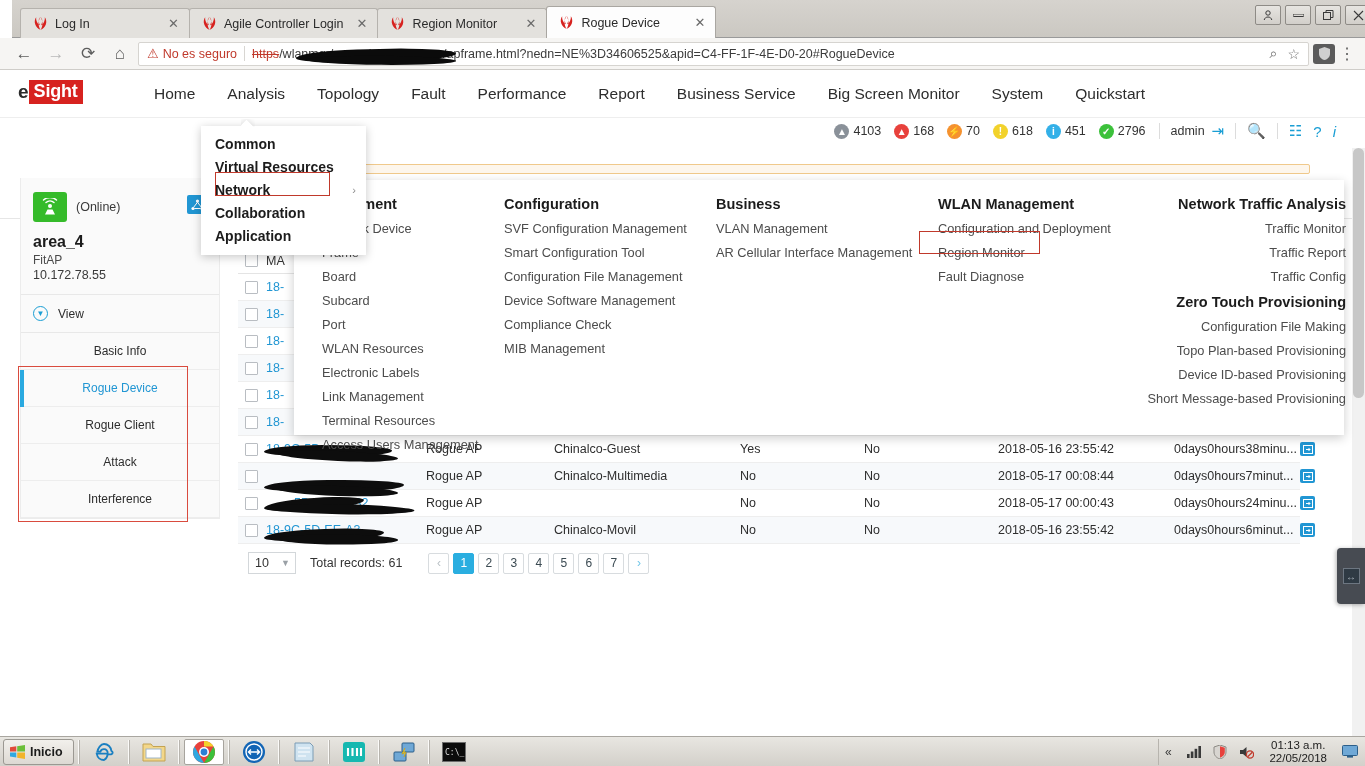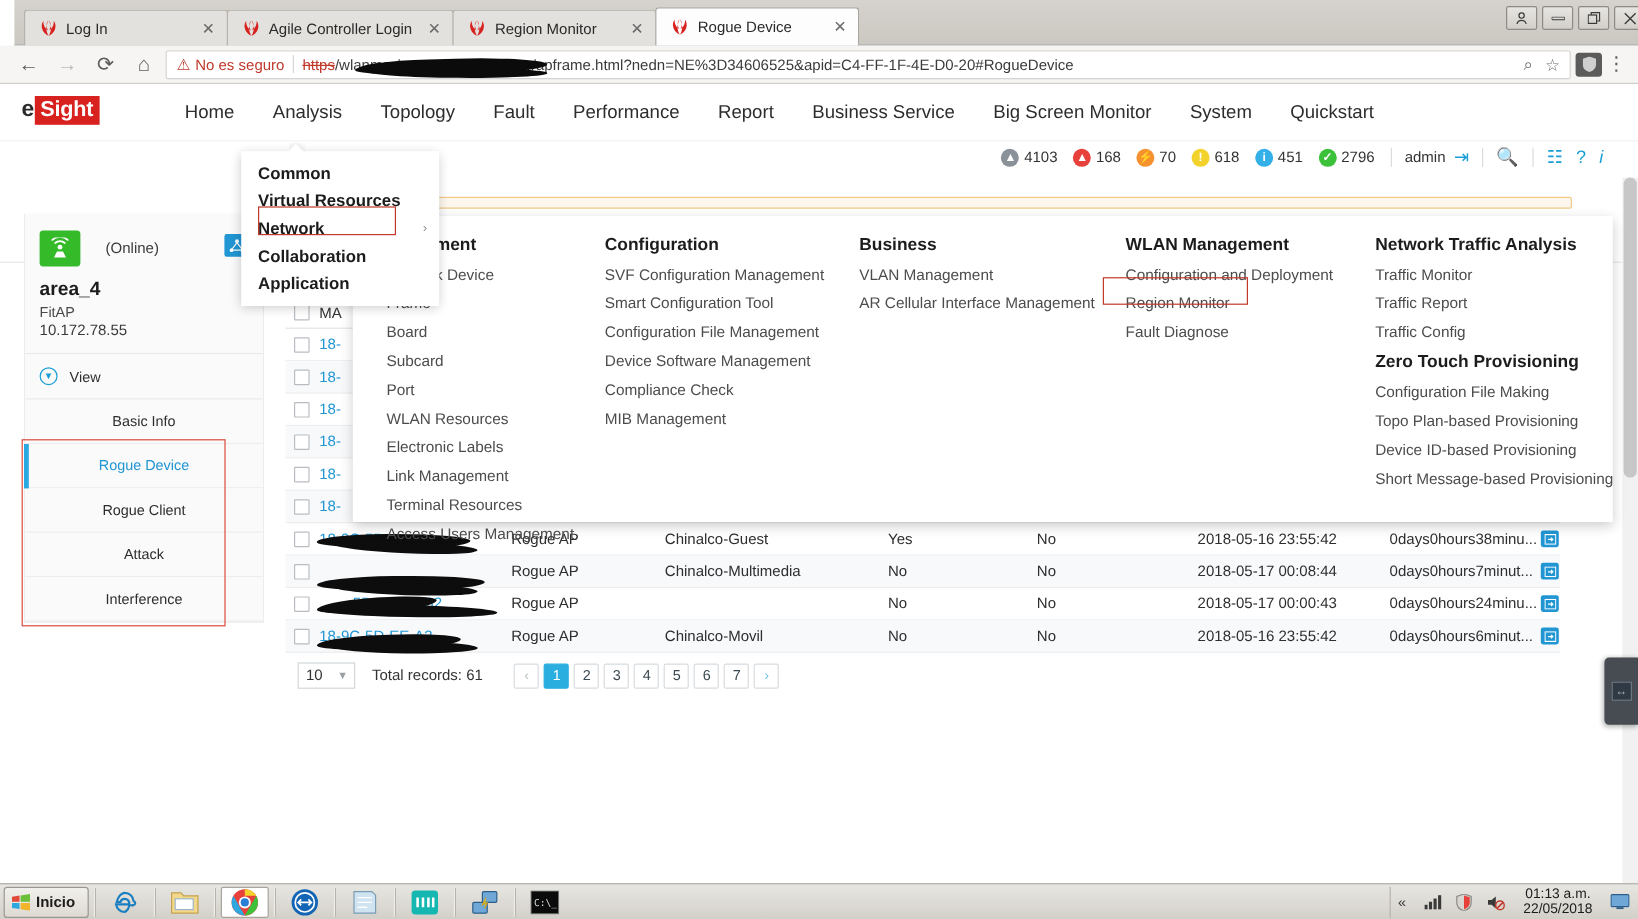--- a/index.html
+++ b/index.html
@@ -95,21 +95,21 @@
   .ic-blue { color: #1a9ed4; font-size: 15px; margin-right: 11px; }
 
   
   .orange-strip { position: absolute; left: 220px; top: 164px; width: 1090px; height: 10px;
                   background: #fdf6ec; border: 1px solid #f0c98b; border-radius: 2px; }
 
   
   .sidebar { position: absolute; left: 20px; top: 178px; width: 200px; background: #fafafa;
              border: 1px solid #ececec; border-top: none; }
   .dev-card { padding: 14px 12px 12px; background: #fafafa; position: relative; }
-  .dev-top { display: flex; align-items: center; gap: 21px; }
+  .dev-top { display: flex; align-items: center; gap: 9px; }
   .ap-icon { width: 34px; height: 30px; background: #35bb2a; border-radius: 3px; position: relative;
              display: flex; align-items: center; justify-content: center; }
   .ap-icon svg { display: block; }
   .online { font-size: 12.5px; color: #3a3a3a; }
   .topo-ic { position: absolute; right: 12px; top: 17px; width: 20px; height: 19px; background: #2196d3;
              border-radius: 2px; display: flex; align-items: center; justify-content: center; }
   .dev-name { font-size: 16px; font-weight: bold; color: #1c1c1c; margin-top: 11px; }
   .dev-type { font-size: 12px; color: #4a4a4a; margin-top: 2px; }
   .dev-ip { font-size: 12.5px; color: #3a3a3a; margin-top: 1px; }
   .view-row { display: flex; align-items: center; gap: 10px; padding: 11px 12px;
@@ -133,21 +133,21 @@
           border-bottom: 1px solid #eee; position: relative; }
   .trow.alt { background: #f7f9fb; }
   .cb { width: 26px; display: flex; align-items: center; justify-content: center; flex: none; }
   .cb i { width: 13px; height: 13px; border: 1px solid #b9bdc2; background: #fff; display: block; border-radius: 1px; }
   .c-mac { width: 162px; flex: none; position: relative; color: #2196d3; padding-left: 2px; }
   .c-type { width: 128px; flex: none; }
   .c-ssid { width: 186px; flex: none; }
   .c-auth { width: 124px; flex: none; }
   .c-bridge { width: 134px; flex: none; }
   .c-time { width: 160px; flex: none; }
-  .c-dur { width: 126px; flex: none; }
+  .c-dur { width: 126px; flex: none; margin-left: 16px; }
   .c-act { width: 40px; flex: none; display: flex; align-items: center; }
   .act-ic { width: 15px; height: 14px; background: #2196d3; border-radius: 2px;
             display: flex; align-items: center; justify-content: center; }
   .scribble { position: absolute; left: 0; top: 3px; width: 128px; height: 12px; background: #0d0d0d;
               border-radius: 48% 52% 45% 55% / 60% 50% 55% 45%; }
   .scribble::after { content: ""; position: absolute; left: 14px; top: 6px; width: 120px; height: 10px;
               background: #0d0d0d; border-radius: 50%; transform: rotate(2.5deg); }
   .scribble.s2 { width: 140px; top: 4px; transform: rotate(-0.6deg); }
   .scribble.s3 { width: 100px; top: 2px; transform: rotate(-4deg); }
   .scribble.s3::after { width: 150px; left: 0; top: 8px; transform: rotate(5deg); }
@@ -178,21 +178,21 @@
                border: 1.5px solid #c0392b; z-index: 60; pointer-events: none; }
 
   .megamenu { position: absolute; left: 294px; top: 180px; width: 1050px; height: 255px;
               background: #fff; box-shadow: 0 3px 10px rgba(0,0,0,.20); z-index: 35;
               display: flex; padding: 16px 0 0 28px; }
   .mm-col { flex: none; }
   .mm-col.c1 { width: 182px; }
   .mm-col.c2 { width: 212px; }
   .mm-col.c3 { width: 222px; }
   .mm-col.c4 { width: 208px; }
-  .mm-col.c5 { width: 200px; }
+  .mm-col.c5 { width: 200px; text-align: right; }
   .mm-head { font-size: 14.5px; font-weight: bold; color: #1c1c1c; margin-bottom: 9px; white-space: nowrap; }
   .mm-head.spaced { margin-top: 10px; }
   .mm-link { font-size: 12.8px; color: #4c4c4c; margin-bottom: 9px; white-space: nowrap; }
   .redbox-rm { position: absolute; left: 919px; top: 231px; width: 121px; height: 23px;
                border: 1.5px solid #c0392b; z-index: 50; pointer-events: none; }
 
   
   .rscroll { position: absolute; right: 0; top: 148px; width: 13px; height: 588px; background: #f1f1f1; }
   .rscroll .thumb { position: absolute; top: 0; left: 1px; width: 11px; height: 250px; background: #c7c7c7; border-radius: 6px; }
   .fwidget { position: absolute; right: 0; top: 548px; width: 28px; height: 56px; background: #474b52;

